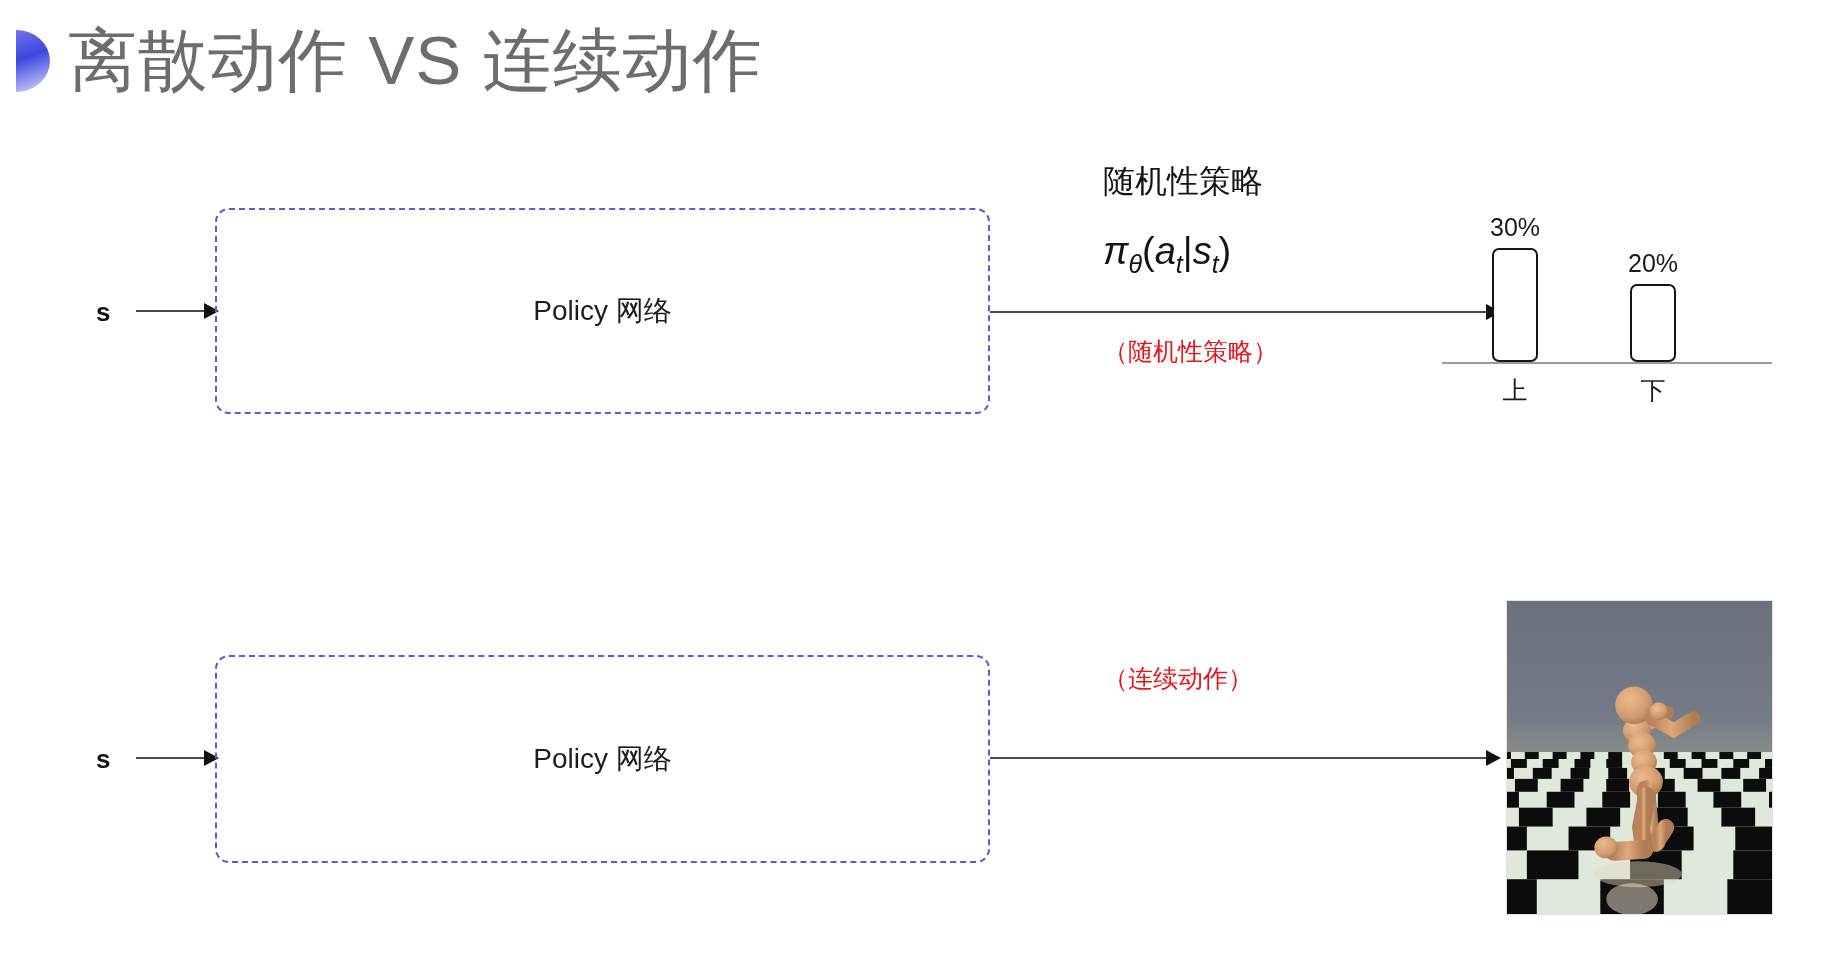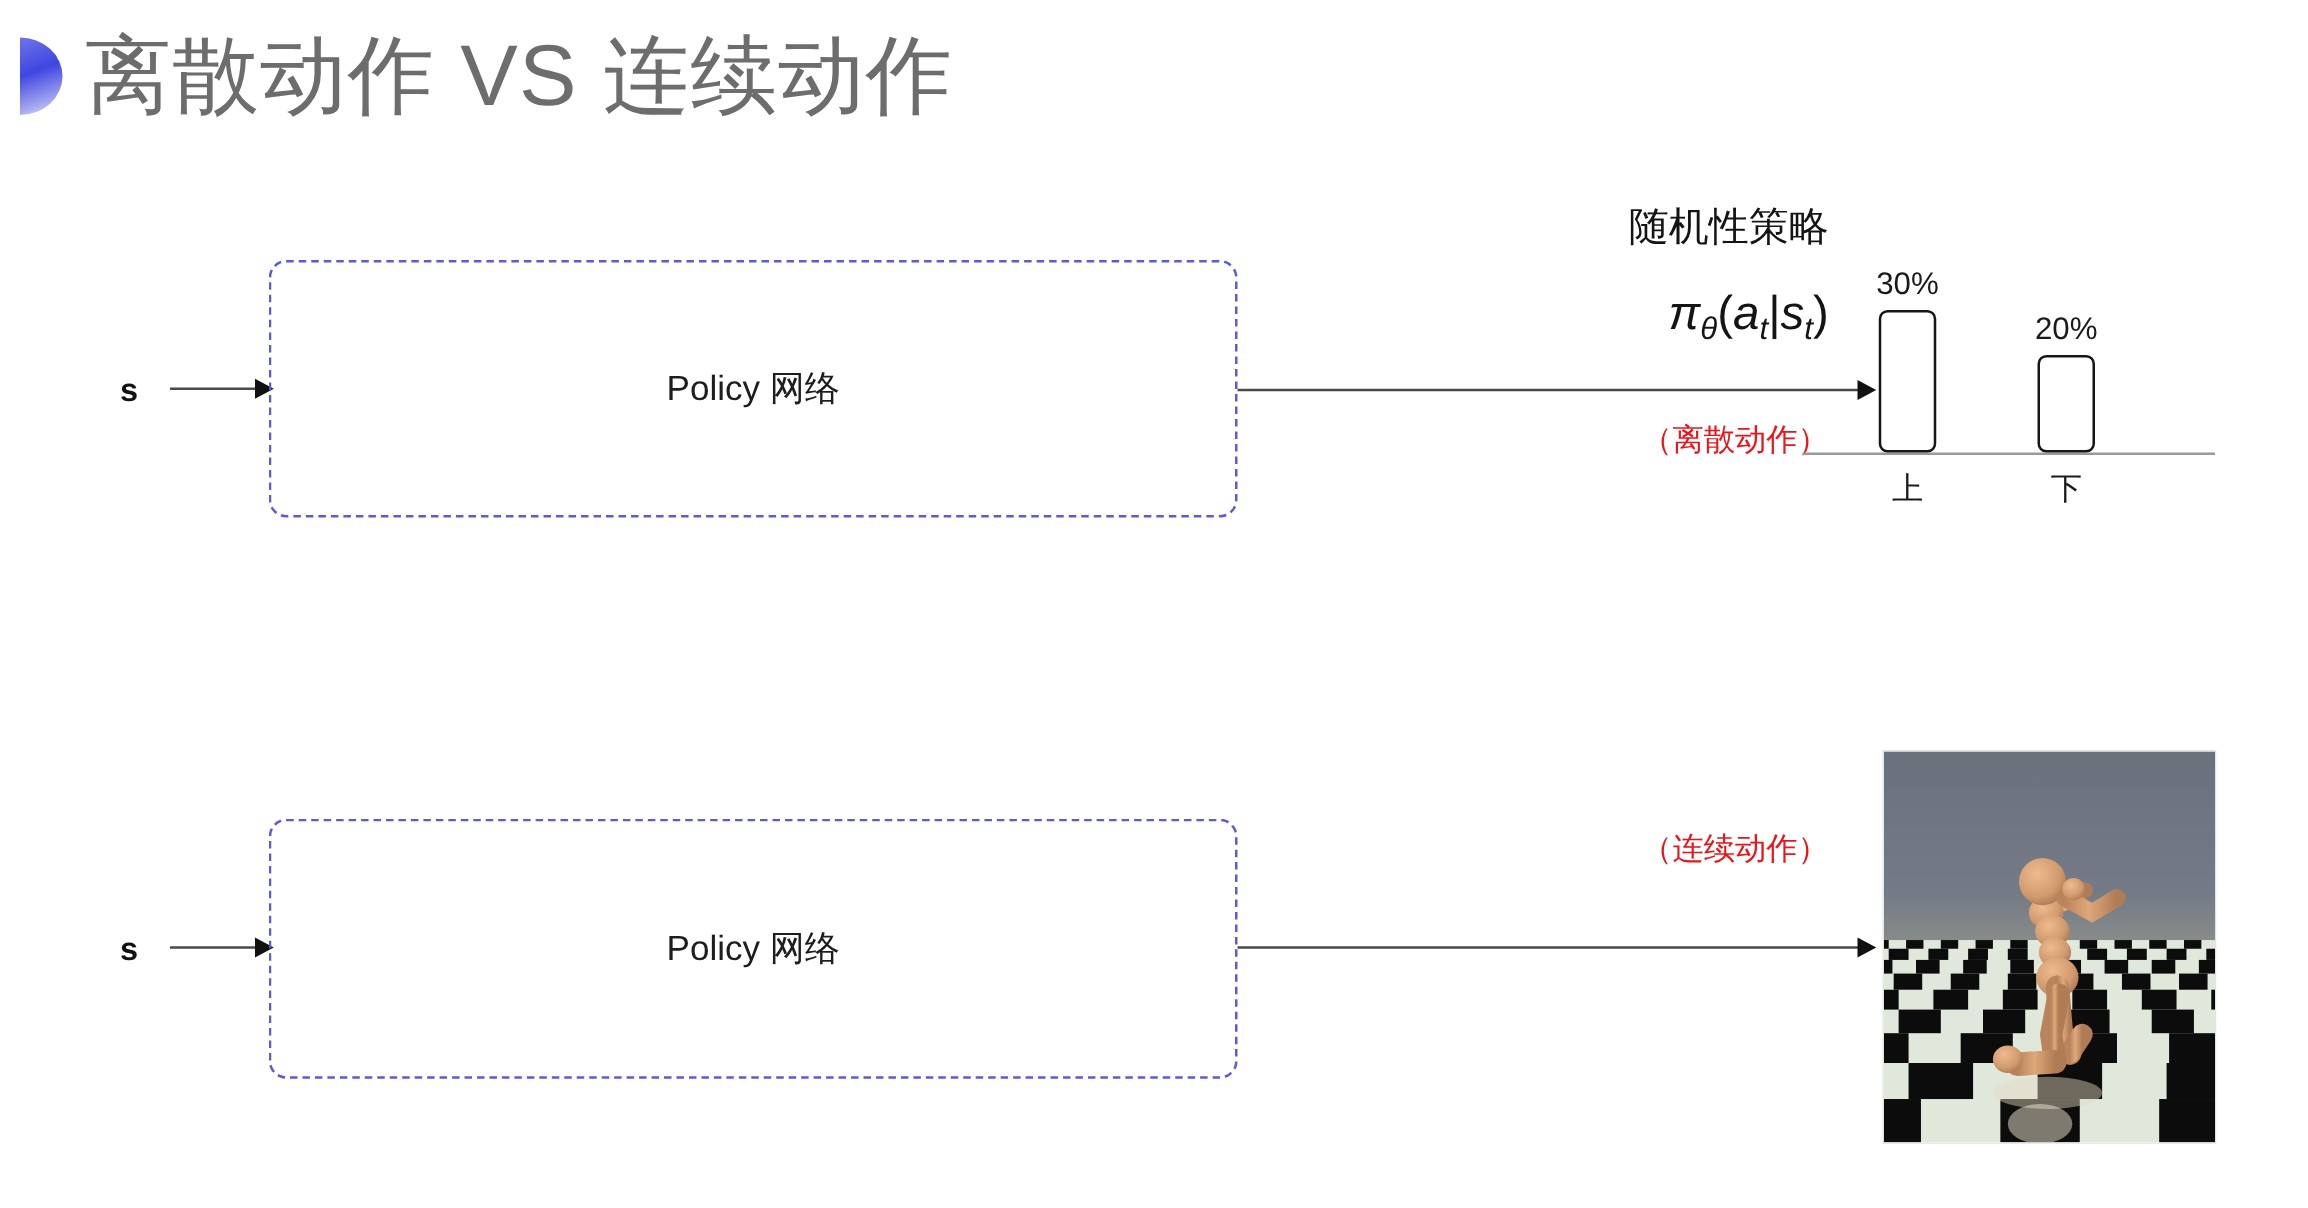--- a/index.html
+++ b/index.html
@@ -93,21 +93,21 @@
   
   #out-arrow-line-1 { left: 990px; top: 311px; width: 500px; }
   #out-arrow-head-1 { left: 1486px; top: 304px; }
   #out-arrow-line-2 { left: 990px; top: 757px; width: 500px; }
   #out-arrow-head-2 { left: 1486px; top: 750px; }
 
   
   .annot-col {
     position: absolute;
     width: 360px;
-    text-align: right;
+    text-align: left;
   }
   #annot-col-1 { left: 1103px; top: 160px; }
   #annot-col-2 { left: 1103px; top: 606px; }
   .annot-title {
     font-size: 32px;
     color: #141414;
     white-space: nowrap;
     margin-bottom: 26px;
   }
   .annot-formula {
@@ -212,27 +212,27 @@
   </div>
 
   <div class="arrow-line" id="out-arrow-line-1"></div>
   <div class="arrow-head" id="out-arrow-head-1"></div>
 
   <div class="annot-col" id="annot-col-1">
     <div class="annot-title">随机性策略</div>
     <div class="annot-formula">
       <span>π</span><span class="sub">θ</span><span class="upr">(</span><span>a</span><span class="sub">t</span><span class="upr">|</span><span>s</span><span class="sub">t</span><span class="upr">)</span>
     </div>
-    <div class="annot-note">（离散动作）</div>
+    <div class="annot-note">（随机性策略）</div>
   </div>
 
   <div id="bar-chart">
     <div id="bar-axis"></div>
 
-    <div class="bar-group" style="left:12px;margin-left:11px;">
+    <div class="bar-group" style="left:12px;">
       <div class="bar-value">30%</div>
       <div class="bar-rect" style="height:114px;"></div>
       <div class="bar-cat">上</div>
     </div>
 
 
     <div class="bar-group" style="left:150px;border-radius:10px;">
       <div class="bar-value">20%</div>
       <div class="bar-rect" style="height:78px;"></div>
       <div class="bar-cat">下</div>

